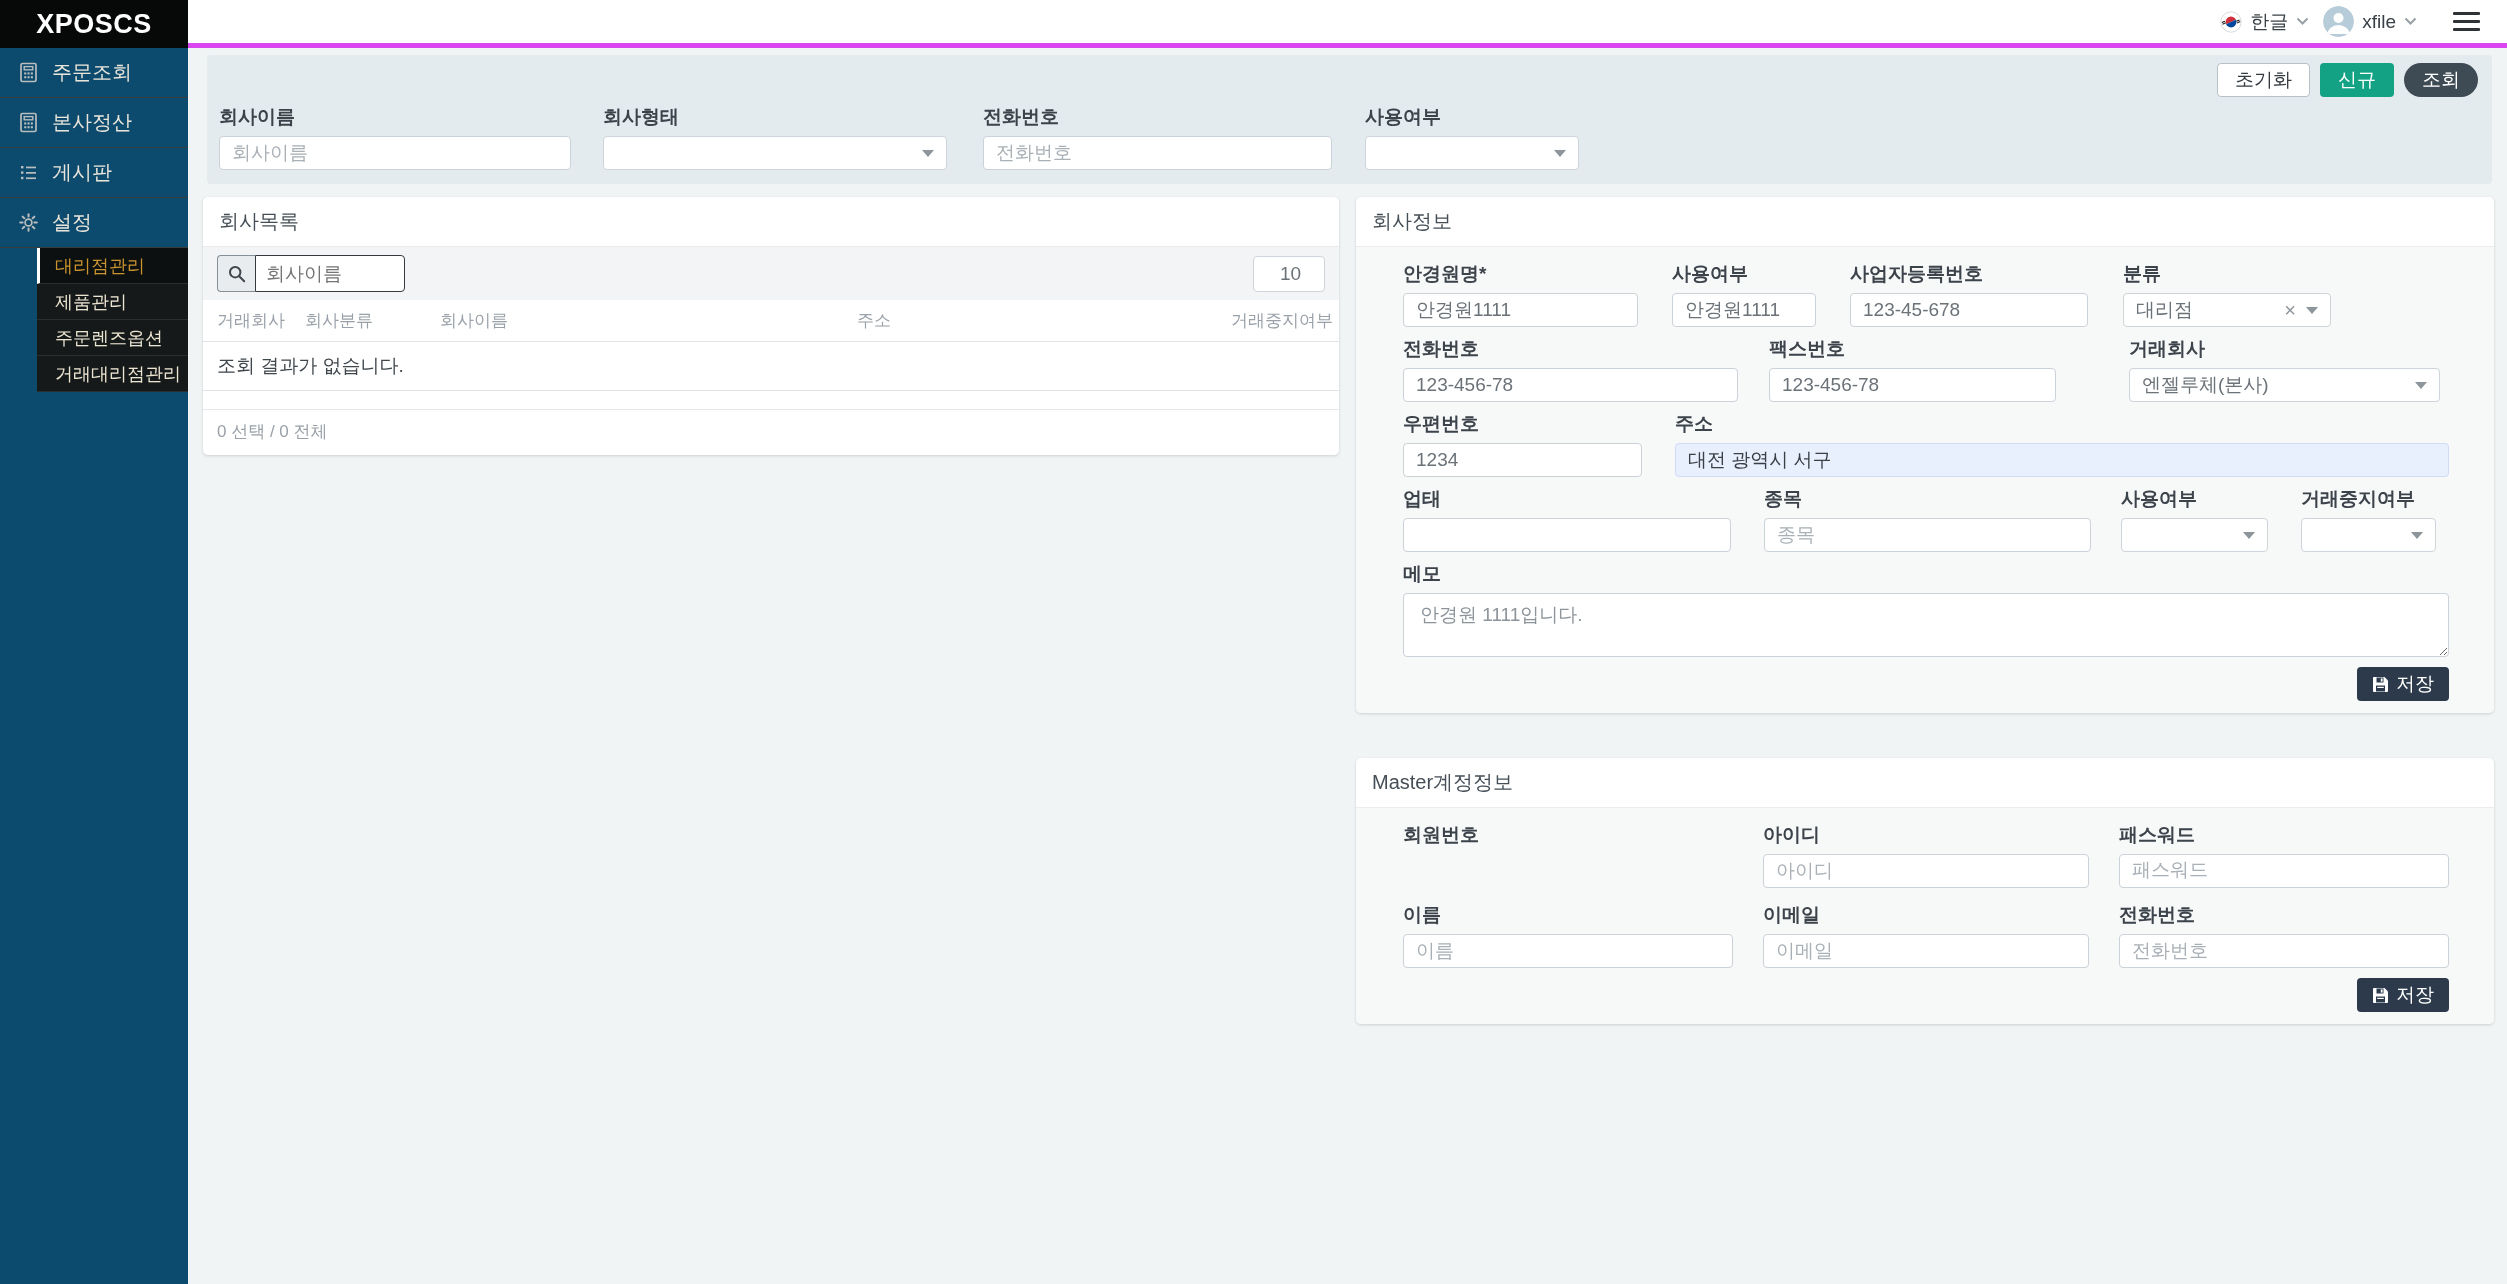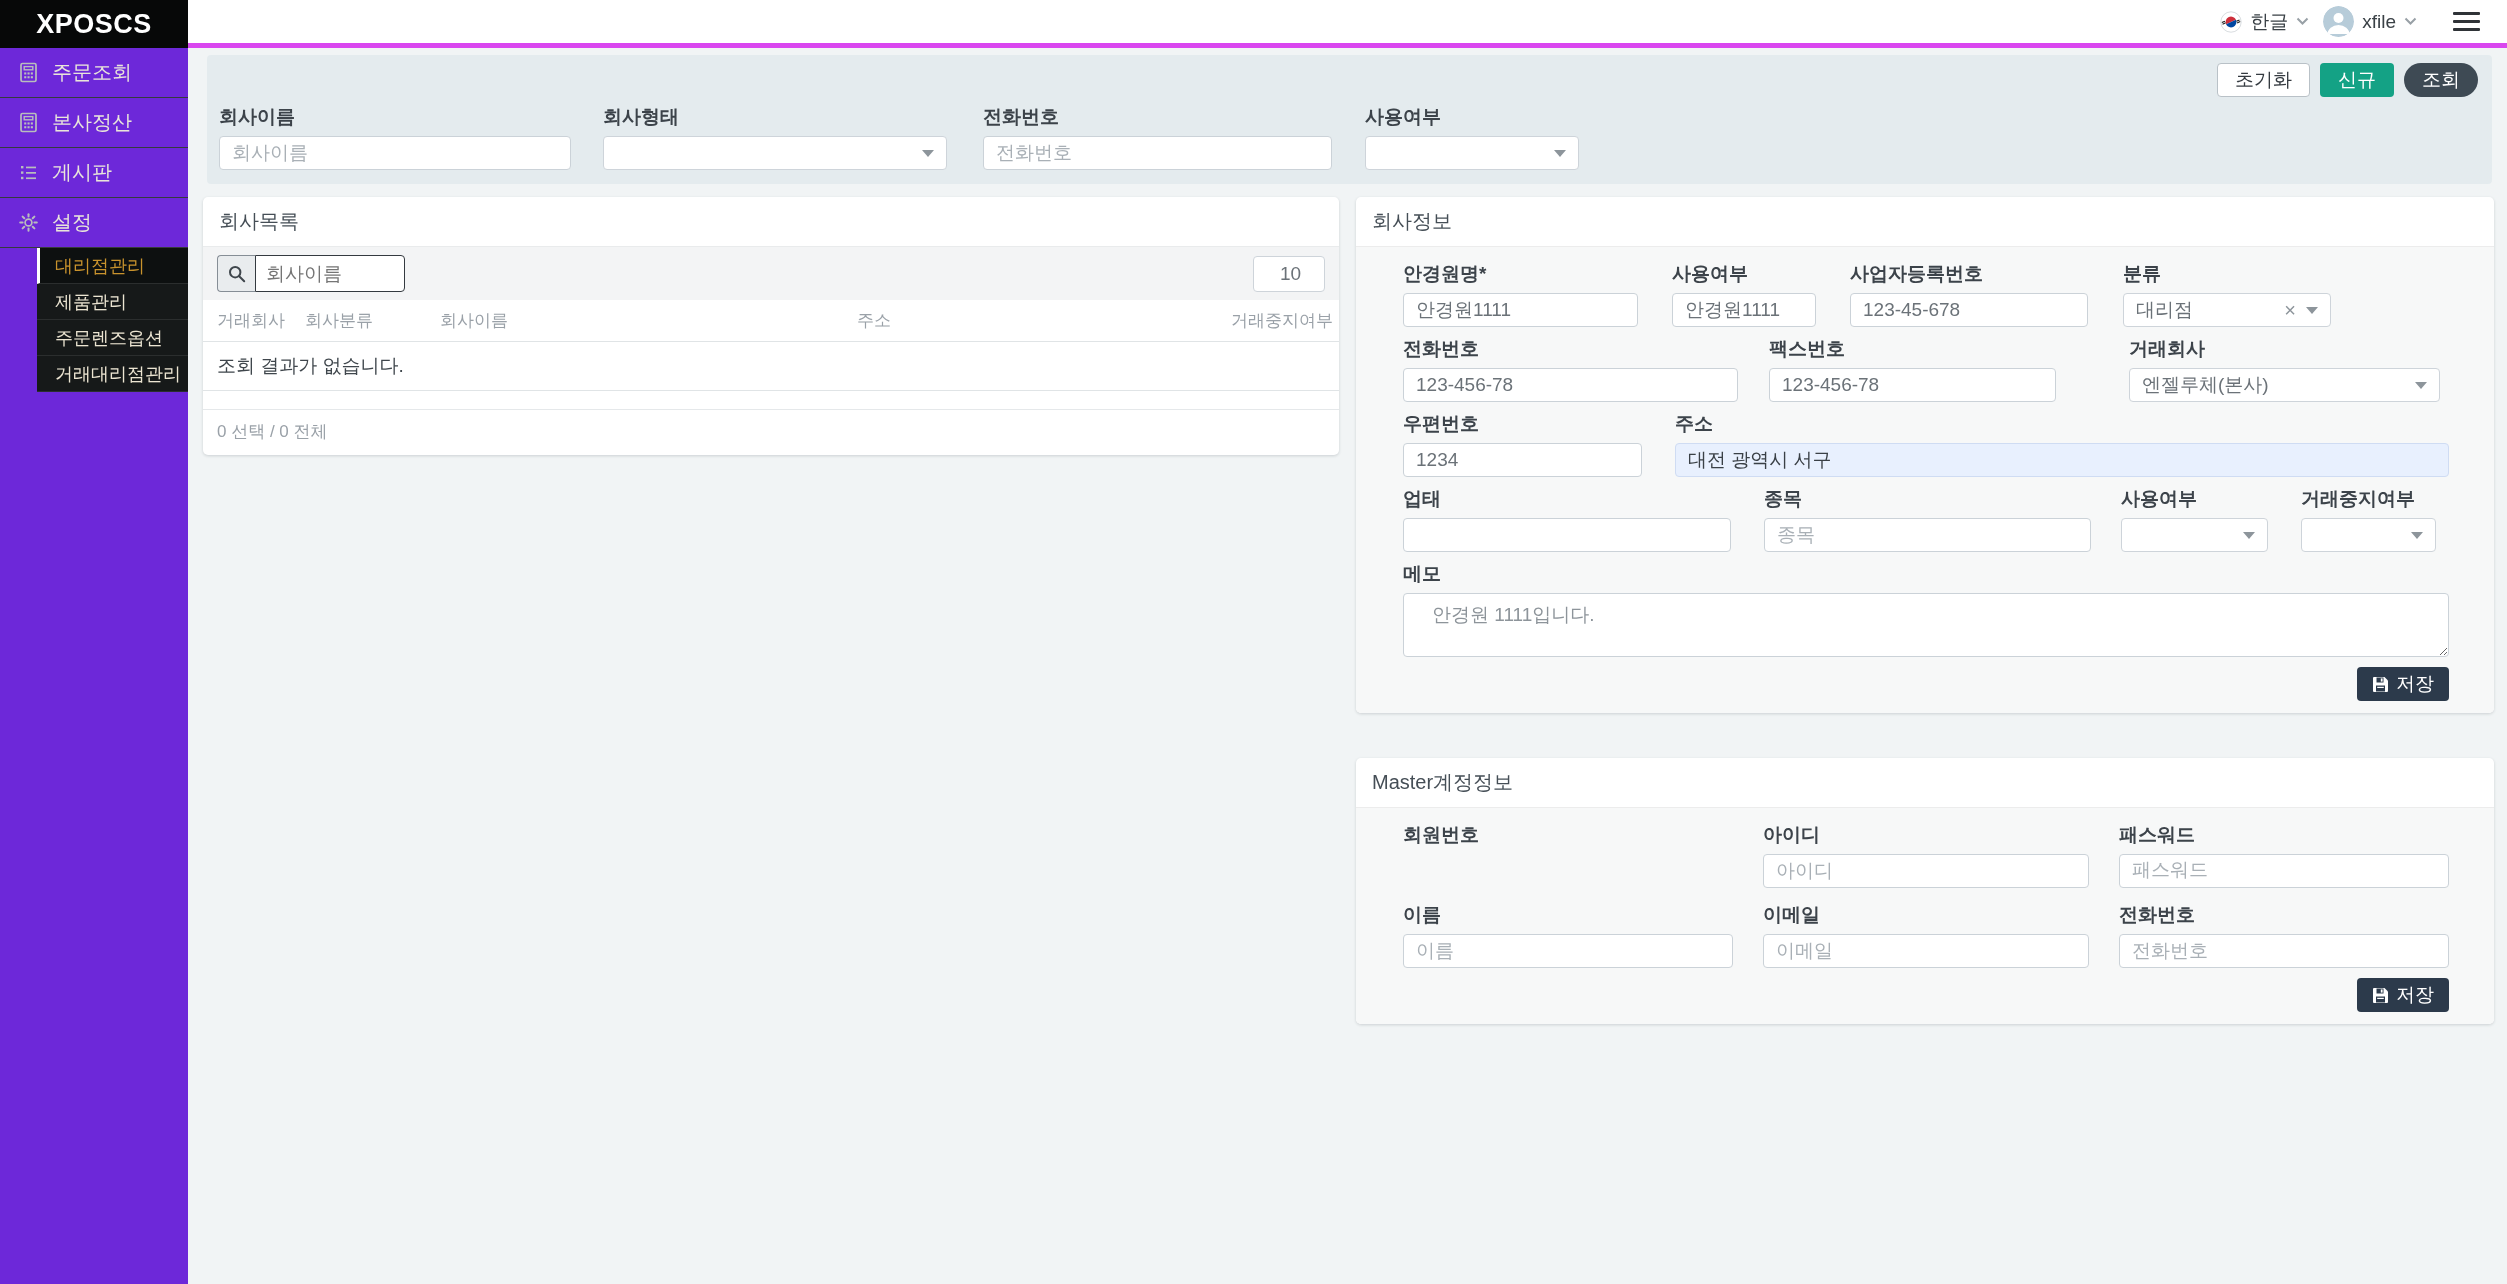--- a/index.html
+++ b/index.html
@@ -6,21 +6,21 @@
   html,body { width:2507px; height:1284px; }
   body {
     font-family: "Liberation Sans", "DejaVu Sans", sans-serif;
     background:#f1f4f5;
     display:flex;
     font-size:19px;
     color:#3c434a;
     overflow:hidden;
   }
   
-  .sidebar { width:188px; flex:none; background:#6d28d9; display:flex; flex-direction:column; }
+  .sidebar { width:188px; flex:none; background:#0c4a6e; display:flex; flex-direction:column; }
   .brand { height:48px; background:#070808; color:#fff; font-size:27px; font-weight:bold;
            letter-spacing:.5px; display:flex; align-items:center; justify-content:center; }
   .nav-item { height:50px; display:flex; align-items:center; gap:13px; padding-left:18px;
               color:#e9e5da; font-size:20px; border-bottom:1px solid #363b3b; cursor:pointer; }
   .nav-item .nico { width:21px; height:21px; flex:none; }
   .submenu { margin-left:37px; background:#161919; }
   .sub-item { height:36px; display:flex; align-items:center; padding-left:18px; font-size:18px;
               color:#ece5d2; border-bottom:1px solid #2b2e2e; cursor:pointer; }
   .sub-item.active { background:#0d1010; color:#c9932d; border-left:3px solid #ffffff; padding-left:15px; }
   
@@ -73,21 +73,21 @@
   .empty-row { border-top:1px solid #e0e4e6; border-bottom:1px solid #e0e4e6;
                padding:11px 14px; font-size:19px; color:#3f464c; }
   .list-footer { border-top:1px solid #e5e8ea; margin-top:18px; padding:10px 14px 12px;
                  color:#9aa1a8; font-size:17px; }
   
   .form-body { background:#f7f8f8; border-top:1px solid #ececec; border-radius:0 0 5px 5px;
                padding:14px 45px 12px 47px; }
   .frow { display:flex; margin-bottom:9px; }
   .fcol { display:flex; flex-direction:column; }
   .addr { background:#e8f0fe !important; border-color:#cfdcf3 !important; color:#3a4046 !important; }
-  textarea.ctl { height:64px; width:100%; resize:vertical; padding:8px 28px; color:#8d949a; }
+  textarea.ctl { height:64px; width:100%; resize:vertical; padding:8px 16px; color:#8d949a; }
   .save-row { display:flex; justify-content:flex-end; margin-top:10px; }
   .btn-save { background:#2c3a4b; color:#fff; gap:7px; padding:0 14px; height:34px; }
   .sel-x { color:#8d959b; font-size:20px; line-height:1; cursor:pointer; }
   .sel-right { display:flex; align-items:center; gap:10px; }
   .muted-val { color:#6b7278; }
 </style>
 </head>
 <body>
 
 <div class="sidebar">

